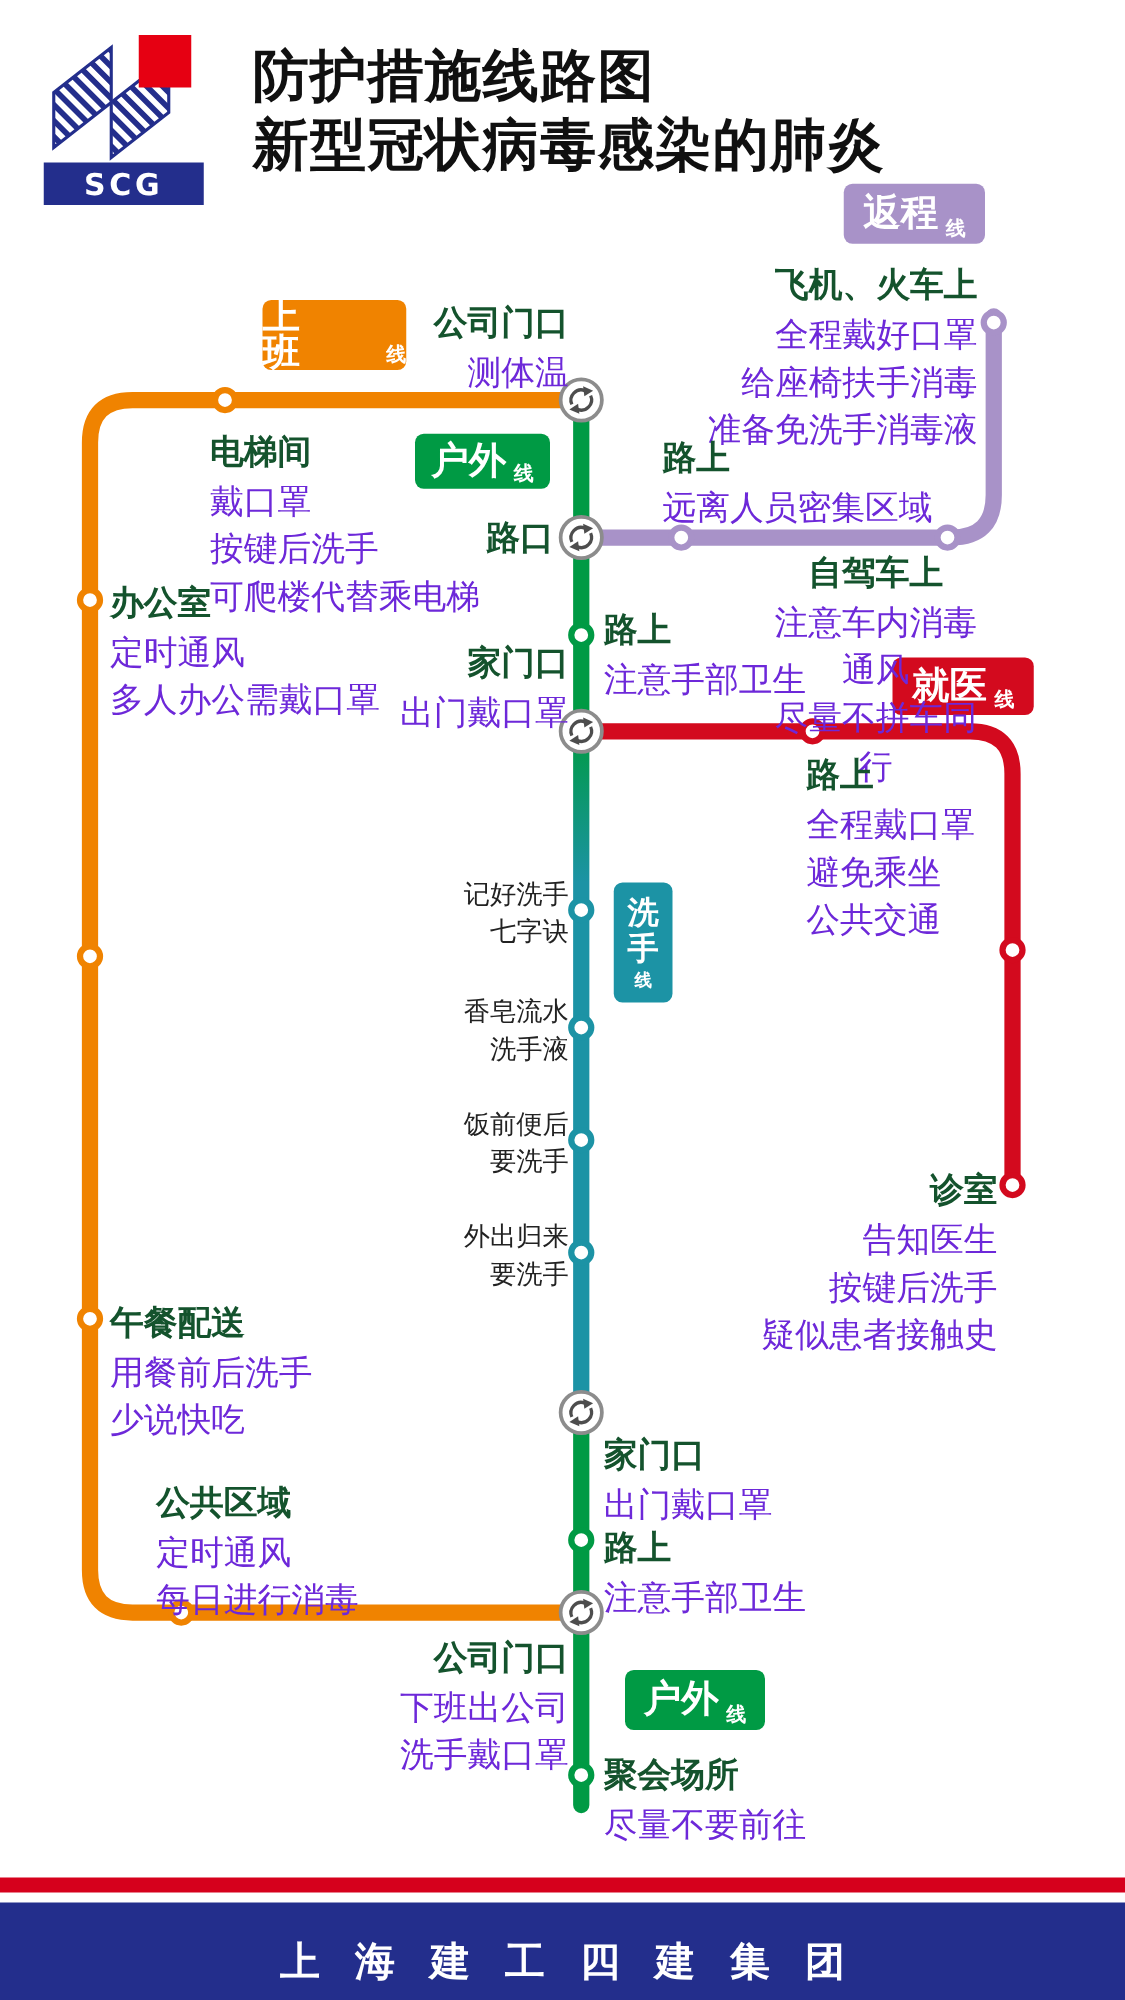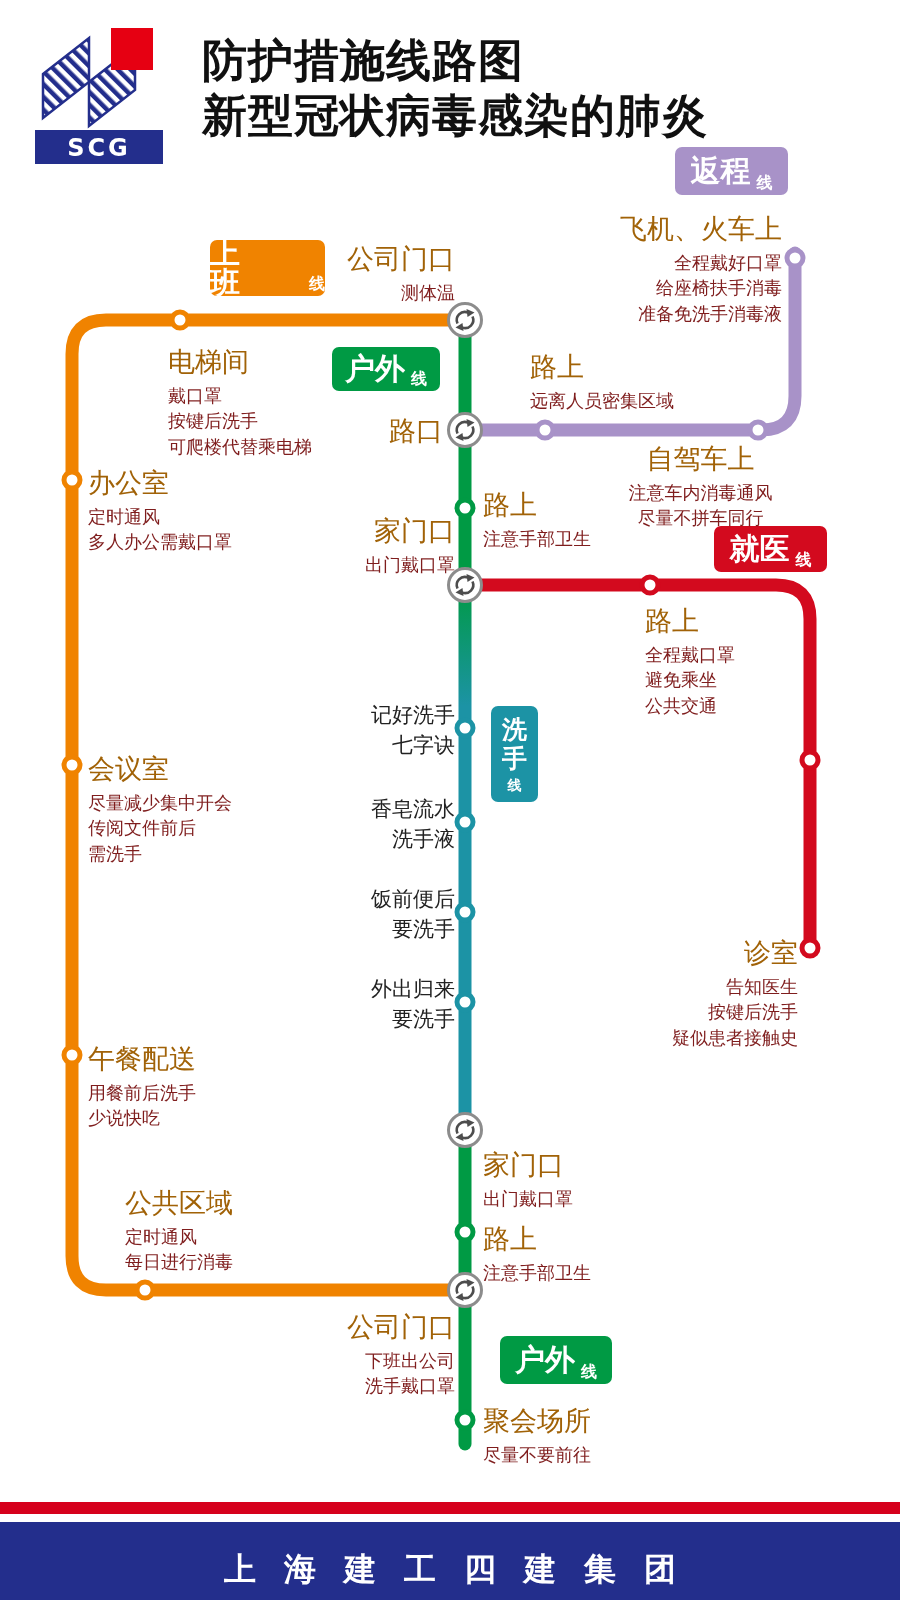--- a/index.html
+++ b/index.html
@@ -14,22 +14,22 @@
   .dot{fill:#fff;stroke-width:5px;}
   .dot.o{stroke:var(--orange,#F08300);}
   .dot.p{stroke:var(--purple,#A892C8);}
   .dot.g{stroke:var(--green,#009A44);}
   .dot.t{stroke:var(--teal,#1C93A5);}
   .dot.r{stroke:var(--red,#D30A1E);}
   .main-title{position:absolute;left:202px;top:34px;font-size:45px;font-weight:800;
               line-height:1.22;color:#101010;letter-spacing:1px;}
   .logo{position:absolute;}
   .st{position:absolute;}
-  .st-title{font-size:27px;font-weight:400;line-height:1.25;color:#a16207;margin-bottom:4px;}
-  .st-desc{font-size:18px;line-height:1.42;color:#7f1d1d;}
+  .st-title{font-size:27px;font-weight:700;line-height:1.25;color:#14532d;margin-bottom:4px;}
+  .st-desc{font-size:27px;line-height:1.42;color:#6d28d9;}
   .tip{font-size:21px;line-height:1.45;color:#222;}
   .ta-r{text-align:right;}
   .ta-c{text-align:center;}
   .badge{position:absolute;display:flex;align-items:center;justify-content:center;
          color:#fff;border-radius:7px;font-weight:700;}
   .badge .big{font-size:30px;line-height:1;}
   .badge .small{font-size:16px;line-height:1;margin-left:6px;align-self:flex-end;padding-bottom:4px;}
   .badge-v{flex-direction:column;}
   .badge-v .big{width:1em;font-size:25px;line-height:1.15;text-align:left;word-break:break-all;margin-left:0;}
   .badge-v .small{font-size:14px;margin:4px 0 0 0;align-self:center;padding-bottom:0;}
@@ -200,26 +200,20 @@
     <div class="st-desc">避免乘坐</div>
     <div class="st-desc">公共交通</div>
   </div>
 
   <div class="st ta-r" style="right:445px;top:700px;font-family:Liberation Serif, serif;">
     <div class="tip">记好洗手</div>
     <div class="tip">七字诀</div>
   </div>
 
 
-  <div class="st" style="left:88px;top:752px;">
-    <div class="st-title">会议室</div>
-    <div class="st-desc">尽量减少集中开会</div>
-    <div class="st-desc">传阅文件前后</div>
-    <div class="st-desc">需洗手</div>
-  </div>
 
   <div class="st ta-r" style="right:445px;top:794px;">
     <div class="tip">香皂流水</div>
     <div class="tip">洗手液</div>
   </div>
 
   <div class="st ta-r" style="right:445px;top:884px;">
     <div class="tip">饭前便后</div>
     <div class="tip">要洗手</div>
   </div>

